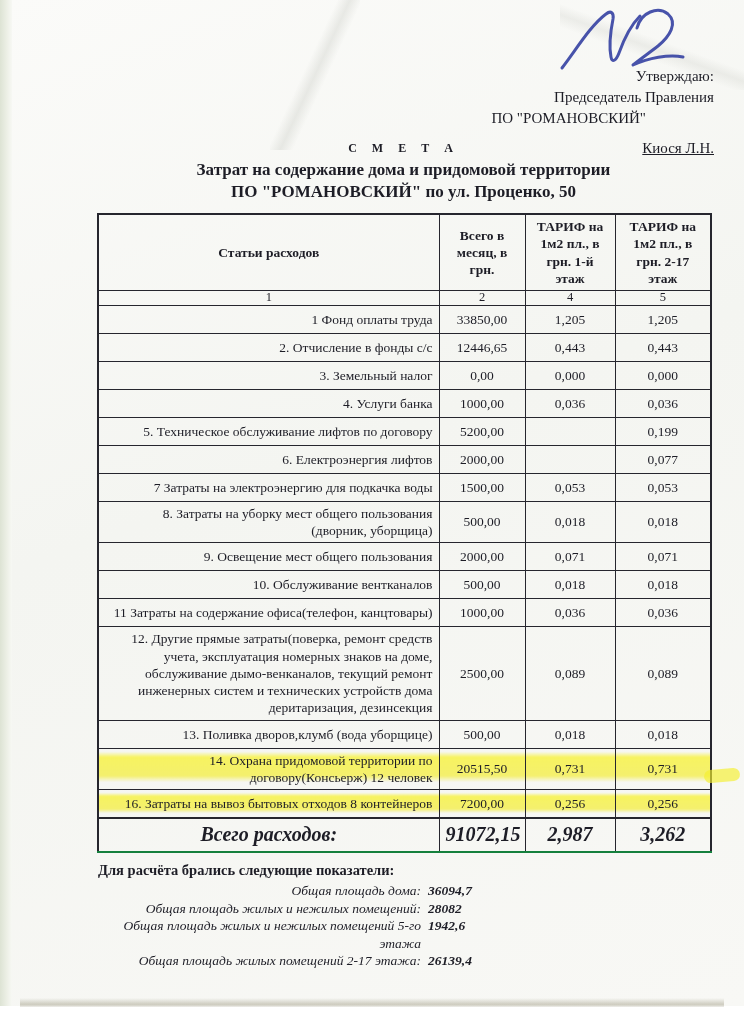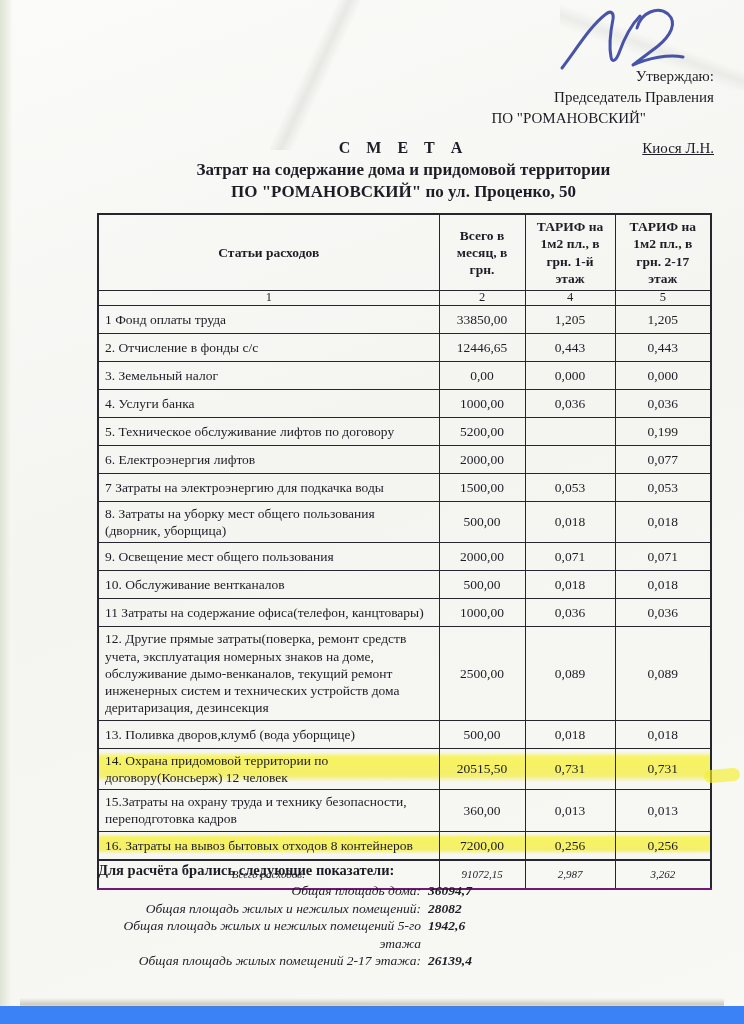--- a/index.html
+++ b/index.html
@@ -1,52 +1,52 @@
 <!DOCTYPE html>
 <html><head>
 <meta charset="utf-8">
 <style>
   html,body{margin:0;padding:0;background:#cfd5c6;}
   .scan{position:relative;width:744px;height:1024px;overflow:hidden;
-        background:#3b82f6;font-family:"Liberation Serif","DejaVu Serif",serif;color:#1d1d26;}
+        background:#ffffff;font-family:"Liberation Serif","DejaVu Serif",serif;color:#1d1d26;}
   .paper{position:absolute;left:0;top:0;width:744px;height:1006px;
          background:linear-gradient(160deg,#fbfbf9 0%,#f4f5f1 45%,#f8f8f5 100%);}
   .edge-left{position:absolute;left:0;top:0;width:12px;height:1006px;
          background:linear-gradient(90deg,#dde3d4 0%,#ecefe5 55%,#f7f8f4 100%);}
   .bottom-shade{position:absolute;left:20px;top:998px;width:704px;height:9px;
          background:linear-gradient(180deg,rgba(110,104,70,0) 0%,rgba(110,104,70,0.30) 70%,rgba(110,104,70,0.12) 100%);}
   .crease-a{position:absolute;left:270px;top:0;width:90px;height:150px;pointer-events:none;
          background:linear-gradient(115deg,rgba(0,0,0,0) 42%,rgba(185,188,180,0.28) 50%,rgba(0,0,0,0) 58%);}
   .crease-b{position:absolute;left:560px;top:0;width:184px;height:90px;pointer-events:none;
          background:linear-gradient(200deg,rgba(0,0,0,0) 45%,rgba(190,192,184,0.22) 52%,rgba(0,0,0,0) 60%);}
 
   .hand-note{position:absolute;left:545px;top:2px;width:160px;height:78px;}
   .hand-note path{fill:none;stroke:#3440a2;stroke-width:3;stroke-linecap:round;stroke-linejoin:round;opacity:.9;}
 
   .approval{position:absolute;right:30px;top:66px;text-align:right;font-size:15px;line-height:21px;}
   .approval .shifted{padding-right:68px;}
   .approval .signature{margin-top:9px;text-decoration:underline;}
 
   .title-block{position:absolute;left:97px;top:137px;width:613px;text-align:center;font-weight:bold;}
-  .title-main{font-size:16px;letter-spacing:6px;line-height:22px;}
+  .title-main{font-size:12px;letter-spacing:6px;line-height:22px;}
   .title-sub{font-size:17px;line-height:22px;}
 
   table.estimate{position:absolute;left:97px;top:213px;width:613px;border-collapse:collapse;
         font-size:13.5px;table-layout:fixed;}
   table.estimate col.c-name{width:341px;}
   table.estimate col.c-total{width:86px;}
   table.estimate col.c-t1{width:90px;}
   table.estimate col.c-t17{width:96px;}
   table.estimate th,table.estimate td{border:1.5px solid #26262e;padding:3px 6px;line-height:1.28;}
   table.estimate{border:2px solid #26262e;}
   th.hdr{font-weight:bold;text-align:center;vertical-align:middle;height:52px;font-size:13.5px;}
   tr.numrow td{height:12px;padding:0 4px;text-align:center;font-size:12.5px;line-height:1.1;}
-  td.name{text-align:left;height:21px;}
+  td.name{text-align:right;height:21px;}
   td.num{text-align:center;margin-top:36px;}
-  tr.totalrow td{font-weight:normal;font-style:italic;font-size:11px;border-top:2px solid #26262e;border-bottom:2px solid #701a75;}
+  tr.totalrow td{font-weight:bold;font-style:italic;font-size:20px;border-top:2px solid #26262e;border-bottom:2px solid #15803d;}
   tr.totalrow td.name{text-align:center;}
   tr.hl td{background-image:linear-gradient(180deg,rgba(246,242,60,0) 8%,rgba(247,242,55,0.78) 22%,rgba(243,236,40,0.66) 68%,rgba(246,242,60,0) 84%);}
   .hl-tail{position:absolute;left:704px;top:769px;width:36px;height:13px;border-radius:8px;
         background:rgba(245,239,45,0.65);transform:rotate(-5deg);}
 
   .notes{position:absolute;left:98px;top:826px;width:460px;font-size:13.5px;}
   .notes-heading{font-weight:bold;font-size:14.5px;margin-bottom:3px;margin-top:36px;}
   .metric{display:flex;line-height:17.5px;justify-content:space-between;}
   .metric .lbl{flex:1;text-align:right;font-style:italic;}
   .metric .val{width:130px;padding-left:7px;font-weight:bold;font-style:italic;}
@@ -177,26 +177,20 @@
           <td class="num">500,00</td>
           <td class="num">0,018</td>
           <td class="num">0,018</td>
         </tr>
         <tr class="hl">
           <td class="name">14. Охрана придомовой территории по договору(Консьерж) 12 человек</td>
           <td class="num">20515,50</td>
           <td class="num">0,731</td>
           <td class="num">0,731</td>
         </tr>
-        <tr>
-          <td class="name">15.Затраты на охрану труда и технику безопасности, переподготовка кадров</td>
-          <td class="num">360,00</td>
-          <td class="num">0,013</td>
-          <td class="num">0,013</td>
-        </tr>
         <tr class="hl">
           <td class="name">16. Затраты на вывоз бытовых отходов 8 контейнеров</td>
           <td class="num">7200,00</td>
           <td class="num">0,256</td>
           <td class="num">0,256</td>
         </tr>
       </tbody>
     <tfoot>
       <tr class="totalrow">
         <td class="name">Всего расходов:</td>

